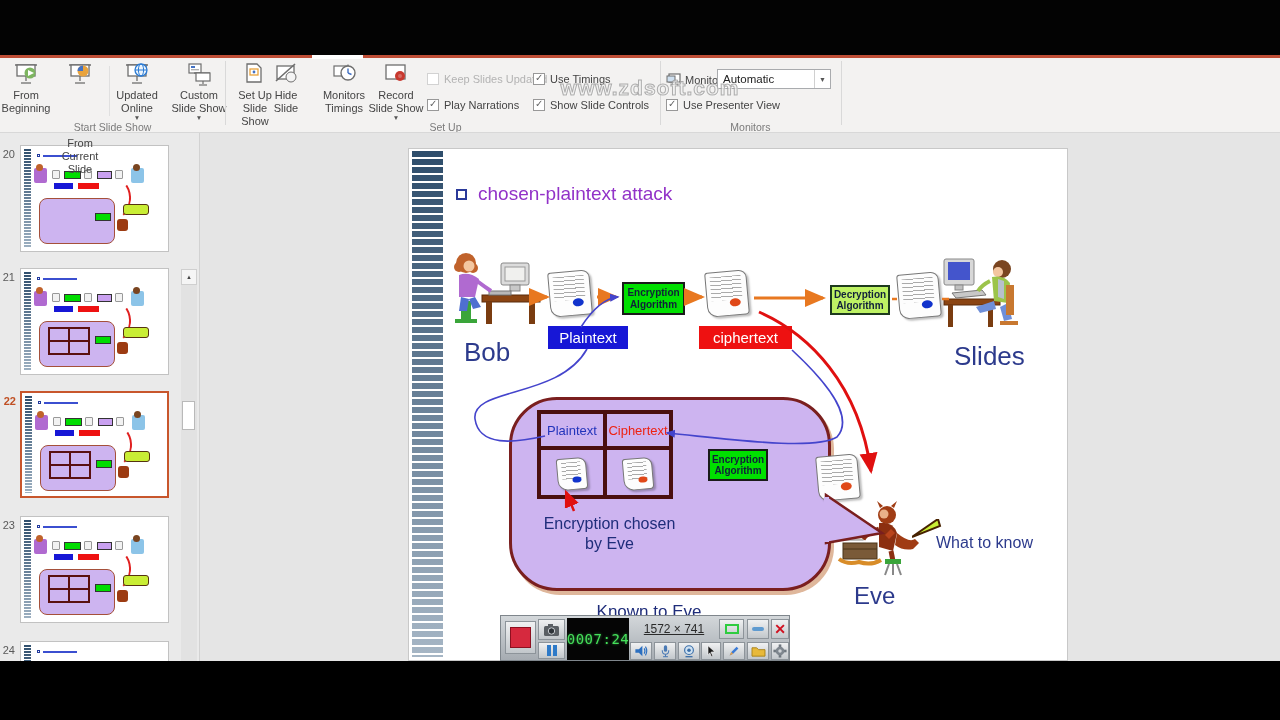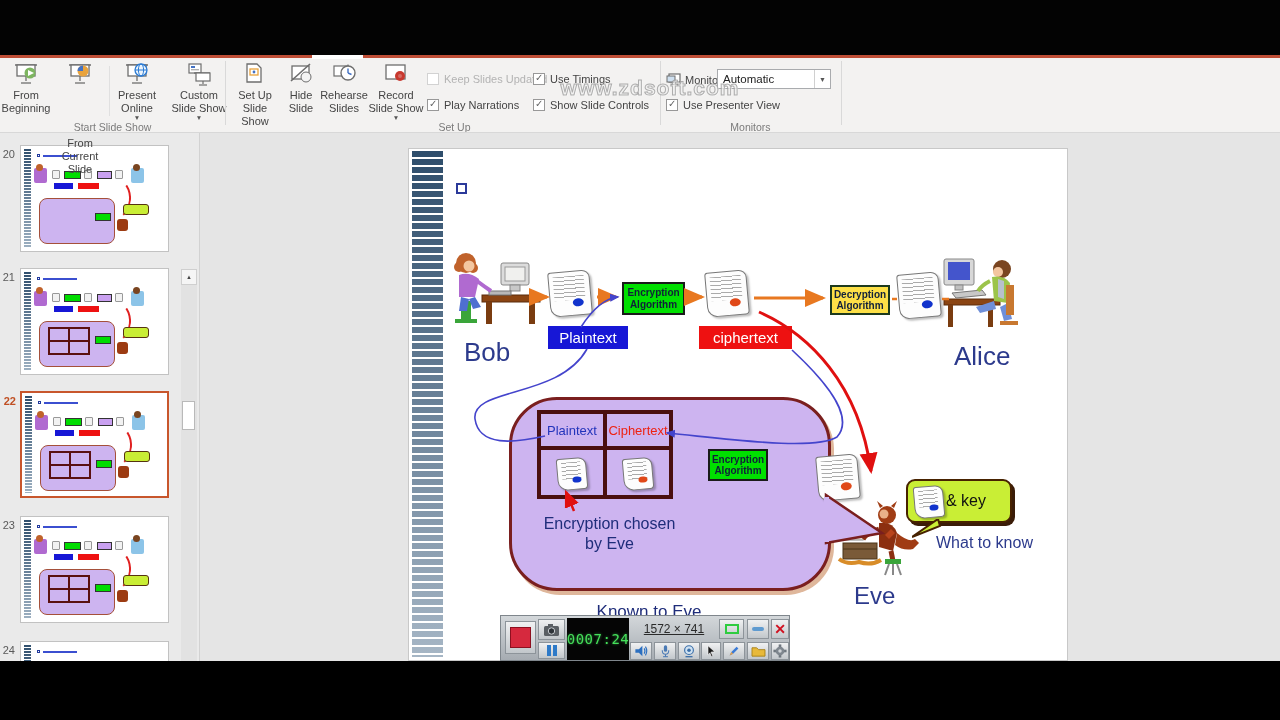--- a/index.html
+++ b/index.html
@@ -165,21 +165,21 @@
     <div class="rbtn" style="left:112px; width:50px;">
       <svg width="28" height="28" viewBox="0 0 28 28">
         <line x1="3" y1="5" x2="25" y2="5" stroke="#6e6e6e" stroke-width="1.5"></line>
         <rect x="5" y="5" width="18" height="11" fill="#fff" stroke="#6e6e6e" stroke-width="1.3"></rect>
         <line x1="14" y1="16" x2="14" y2="21" stroke="#6e6e6e" stroke-width="1.3"></line>
         <line x1="9" y1="23" x2="19" y2="23" stroke="#6e6e6e" stroke-width="1.3"></line>
         <circle cx="18" cy="10" r="6" fill="#eaf3fb" stroke="#2b7bd4" stroke-width="1.3"></circle>
         <ellipse cx="18" cy="10" rx="2.6" ry="6" fill="none" stroke="#2b7bd4" stroke-width="1"></ellipse>
         <line x1="12" y1="10" x2="24" y2="10" stroke="#2b7bd4" stroke-width="1"></line>
       </svg>
-      <span>Present Online</span>
+      <span>Updated Online</span>
       <span class="caret">▼</span>
     </div>
     <div class="rbtn" style="left:168px; width:62px;">
       <svg width="28" height="28" viewBox="0 0 28 28">
         <rect x="4" y="4" width="12" height="9" fill="#fff" stroke="#6e6e6e" stroke-width="1.2"></rect>
         <rect x="6" y="6" width="4" height="2" fill="#4472c4"></rect>
         <rect x="6" y="9" width="8" height="1.4" fill="#b0b0b0"></rect>
         <line x1="9" y1="13" x2="25" y2="13" stroke="#6e6e6e" stroke-width="1.3"></line>
         <rect x="11" y="13" width="14" height="8" fill="#fff" stroke="#6e6e6e" stroke-width="1.2"></rect>
         <line x1="18" y1="21" x2="18" y2="24" stroke="#6e6e6e" stroke-width="1.2"></line>
@@ -191,37 +191,37 @@
     <div class="gdiv" style="left:225px;"></div>
 
     <div class="rbtn" style="left:228px; width:54px;">
       <svg width="28" height="28" viewBox="0 0 28 28">
         <path d="M6 4 L16 4 L20 8 L20 22 L6 22 Z" fill="#fff" stroke="#6e6e6e" stroke-width="1.3"></path>
         <rect x="9" y="9" width="8" height="6" fill="#fff" stroke="#e8a33d" stroke-width="1.3"></rect>
         <circle cx="13" cy="12" r="1.4" fill="#4472c4"></circle>
       </svg>
       <span>Set Up Slide Show</span>
     </div>
-    <div class="rbtn" style="left:283px; width:36px;justify-content:center;">
+    <div class="rbtn" style="left:268px; width:36px;justify-content:center;">
       <svg width="28" height="28" viewBox="0 0 28 28">
         <rect x="5" y="6" width="17" height="13" fill="#fff" stroke="#6e6e6e" stroke-width="1.3"></rect>
         <circle cx="19" cy="17" r="5" fill="#f4f4f4" stroke="#6e6e6e" stroke-width="1"></circle>
         <line x1="4" y1="21" x2="23" y2="4" stroke="#6e6e6e" stroke-width="1.6"></line>
       </svg>
       <span>Hide Slide</span>
     </div>
     <div class="rbtn" style="left:320px; width:48px;">
       <svg width="28" height="28" viewBox="0 0 28 28">
         <rect x="4" y="6" width="14" height="10" fill="#fff" stroke="#6e6e6e" stroke-width="1.2"></rect>
         <circle cx="18" cy="13" r="7" fill="#fff" stroke="#6e6e6e" stroke-width="1.4"></circle>
         <line x1="18" y1="13" x2="18" y2="8.5" stroke="#4472c4" stroke-width="1.4"></line>
         <line x1="18" y1="13" x2="21.5" y2="14.5" stroke="#4472c4" stroke-width="1.4"></line>
         <line x1="18" y1="4.5" x2="18" y2="6" stroke="#6e6e6e" stroke-width="1.2"></line>
       </svg>
-      <span>Rehearse Slides</span>
+      <span>Monitors Timings</span>
     </div>
     <div class="rbtn" style="left:368px; width:56px;">
       <svg width="28" height="28" viewBox="0 0 28 28">
         <rect x="4" y="5" width="19" height="14" fill="#fff" stroke="#6e6e6e" stroke-width="1.3"></rect>
         <circle cx="18" cy="16" r="5" fill="#c8392f"></circle>
         <circle cx="18" cy="16" r="2" fill="#fff" opacity="0.25"></circle>
       </svg>
       <span>Record Slide Show</span>
       <span class="caret">▼</span>
     </div>
@@ -256,21 +256,21 @@
       <span>Automatic</span>
       <span class="dd">▼</span>
     </div>
     <div class="chk checked" style="left:666px; top:41px;">
       <span class="box"></span>
       <span>Use Presenter View</span>
     </div>
     <div class="gdiv" style="left:841px;"></div>
 
     <div class="glabel" style="left:0; width:225px;">Start Slide Show</div>
-    <div class="glabel" style="left:237px; width:435px;">Set Up</div>
+    <div class="glabel" style="left:228px; width:435px;">Set Up</div>
     <div class="glabel" style="left:660px; width:181px;">Monitors</div>
   </div>
   <div class="ribbon-bottom"></div>
   <div class="watermark">www.zdsoft.com</div>
 
   <div class="panel" id="thumb-panel">
     <div class="vscroll">
       <div class="up">▲</div>
       <div class="thumbtrack"></div>
     </div>
@@ -403,20 +403,21 @@
       </div>
     </div>
     </div>
   <div class="panel-edge"></div>
 
   <div class="slide">
     <div class="stripebar"></div>
 
     <div class="slide-title">
       <span class="bullet"></span>
+      <span class="ttext">chosen-plaintext attack</span>
     </div>
 
     <svg width="100" height="85" viewBox="0 0 100 85" style="position:absolute; left:40px; top:100px;">
       <rect x="12" y="52" width="10" height="20" fill="#3aa53a"></rect>
       <path d="M6 72 L28 72" stroke="#3aa53a" stroke-width="4"></path>
       <circle cx="17" cy="14" r="10" fill="#c0622b"></circle>
       <circle cx="10" cy="18" r="5" fill="#c0622b"></circle>
         <circle cx="24" cy="19" r="5" fill="#c0622b"></circle>
       <circle cx="20" cy="17" r="5.5" fill="#f3c6a0"></circle>
       <path d="M10 26 Q20 22 30 30 L26 48 L10 48 Z" fill="#b06ad0"></path>
@@ -431,42 +432,42 @@
       <rect x="40" y="42" width="22" height="4" fill="#b8b8b8" stroke="#777"></rect>
       <path d="M28 32 Q36 38 42 42" stroke="#b06ad0" stroke-width="4" fill="none"></path>
     </svg>
     <div class="lbl-name" style="left:55px; top:188px; font-size:26px;">Bob</div>
 
     <div class="doc blue" style="left:140px; top:122px;"></div>
     <div class="algo-box" style="left:213px; top:133px; width:63px; height:33px; background:#00e000; border:2px solid #1a1a1a;">Encryption Algorithm</div>
     <div class="doc red" style="left:297px; top:122px;"></div>
     <div class="box-label" style="left:139px; top:177px; width:80px; height:23px; background:#1717d6;">Plaintext</div>
     <div class="box-label" style="left:290px; top:177px; width:93px; height:23px; background:#ee1111;">ciphertext</div>
-    <div class="algo-box" style="left:421px; top:136px; width:60px; height:30px; background:#fde047; border:2px solid #1d3a1d;">Decryption Algorithm</div>
+    <div class="algo-box" style="left:421px; top:136px; width:60px; height:30px; background:#bef264; border:2px solid #1d3a1d;">Decryption Algorithm</div>
     <div class="doc blue" style="left:489px; top:124px;"></div>
 
     <svg width="82" height="74" viewBox="0 0 82 74" style="position:absolute; left:533px; top:108px;">
       <rect x="2" y="2" width="30" height="26" rx="2" fill="#d8d8d8" stroke="#888"></rect>
       <rect x="6" y="5" width="22" height="18" fill="#4455cc"></rect>
       <rect x="13" y="28" width="8" height="5" fill="#c0c0c0" stroke="#888"></rect>
       <rect x="2" y="42" width="56" height="6" fill="#8b4513" stroke="#5a2c0c"></rect>
       <rect x="6" y="48" width="5" height="22" fill="#7a3c10"></rect>
       <rect x="46" y="48" width="5" height="22" fill="#7a3c10"></rect>
       <path d="M10 36 L40 33 L44 38 L14 41 Z" fill="#c8c8c8" stroke="#777"></path>
       <circle cx="60" cy="12" r="9" fill="#7a4520"></circle>
       <circle cx="56" cy="15" r="5" fill="#f3c6a0"></circle>
       <path d="M50 20 Q62 18 68 26 L66 46 L52 44 Z" fill="#9cc44a"></path>
       <path d="M56 22 L62 24 L62 42 L56 40 Z" fill="#b8c0cc"></path>
       <path d="M52 44 L34 50 L38 56 L54 52 Z" fill="#6f8fd8"></path>
       <path d="M66 46 L70 62 L62 64 L58 50 Z" fill="#6f8fd8"></path>
       <rect x="64" y="28" width="8" height="30" fill="#c87830"></rect>
       <path d="M58 66 L76 66" stroke="#c87830" stroke-width="4"></path>
       <path d="M48 24 Q40 28 36 34" stroke="#9cc44a" stroke-width="4" fill="none"></path>
     </svg>
-    <div class="lbl-name" style="left:545px; top:192px; font-size:26px;">Alice</div>
+    <div class="lbl-name" style="left:545px; top:192px; font-size:26px;">Slides</div>
 
     <div class="bubble">
       <div class="ptable">
         <div class="cell h1">Plaintext</div>
         <div class="cell h2">Ciphertext</div>
         <div class="cell">
             <span class="doc blue small" style="left:16px; top:8px;"></span>
           </div>
         <div class="cell">
             <span class="doc red small" style="left:16px; top:8px;"></span>
@@ -496,24 +497,20 @@
       <path d="M44 24 Q58 22 62 34 L58 52 L44 48 Z" fill="#8c2f10"></path>
       <path d="M44 30 Q32 34 28 40" stroke="#8c2f10" stroke-width="5" fill="none"></path>
       <path d="M62 34 Q74 44 80 40 L84 44 L78 50 Q68 52 60 46" fill="#a03c14"></path>
       <path d="M56 52 L58 62" stroke="#8c2f10" stroke-width="5"></path>
       <rect x="50" y="60" width="16" height="5" fill="#3aa53a"></rect>
       <path d="M54 65 L50 76 M62 65 L66 76 M58 65 L58 76" stroke="#888" stroke-width="2"></path>
       <path d="M50 36 L56 30 L60 34 L54 40 Z" fill="#b8441c"></path>
     </svg>
     <div class="lbl-name" style="left:445px; top:433px; font-size:24px;">Eve</div>
 
-    <div class="ybubble">
-      <span class="doc blue small" style="left:6px; top:5px;"></span>
-      <span class="ytext">&amp; key</span>
-    </div>
     <svg style="position:absolute; left:503px; top:370px; z-index:9;" width="30" height="22" viewBox="0 0 30 22">
       <polygon points="26,0 0,18 28,7" fill="#c9ee35" stroke="#472200" stroke-width="2"></polygon>
     </svg>
     <div class="lbl-name" style="left:527px; top:385px; font-size:16px;">What to know</div>
 
     <svg class="arrows" width="660" height="513" viewBox="0 0 660 513">
       <defs>
         <marker id="mo" markerWidth="8" markerHeight="8" refX="6" refY="3" orient="auto">
           <polygon points="0,0 7,3 0,6" fill="#e87820"></polygon>
         </marker>

